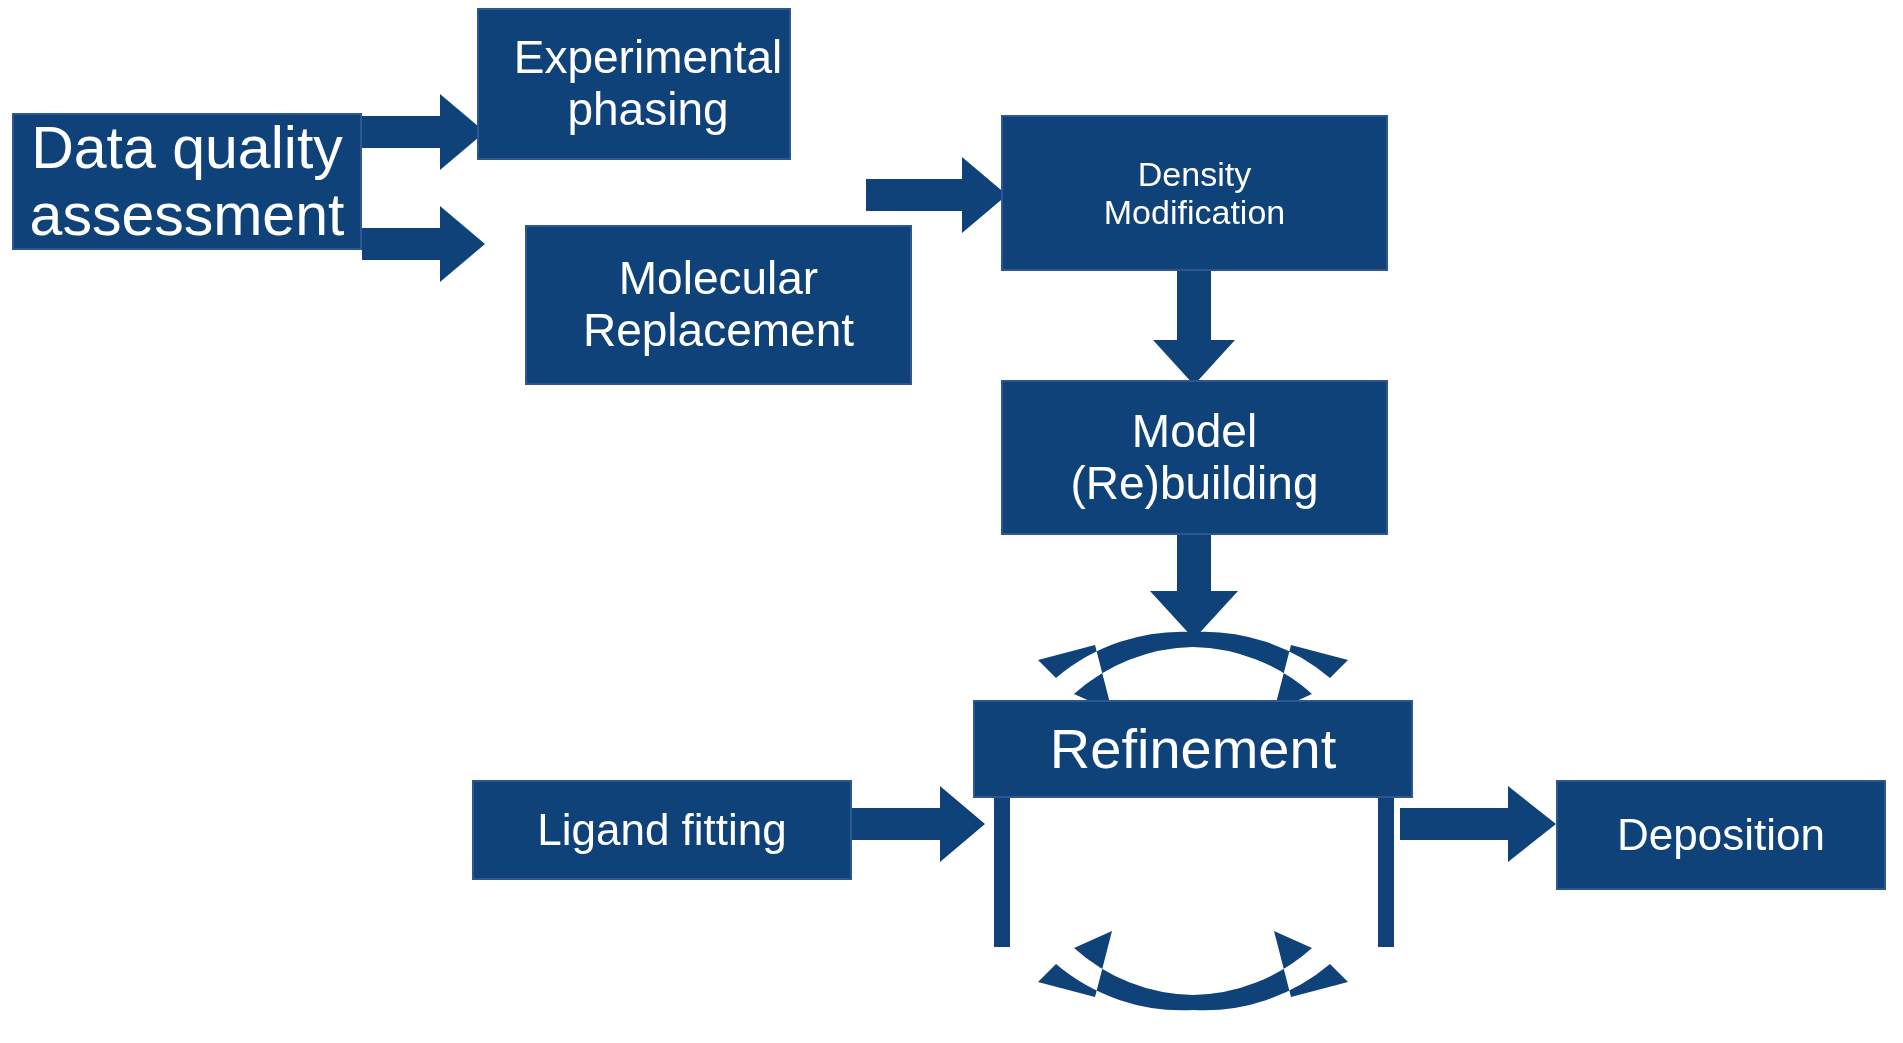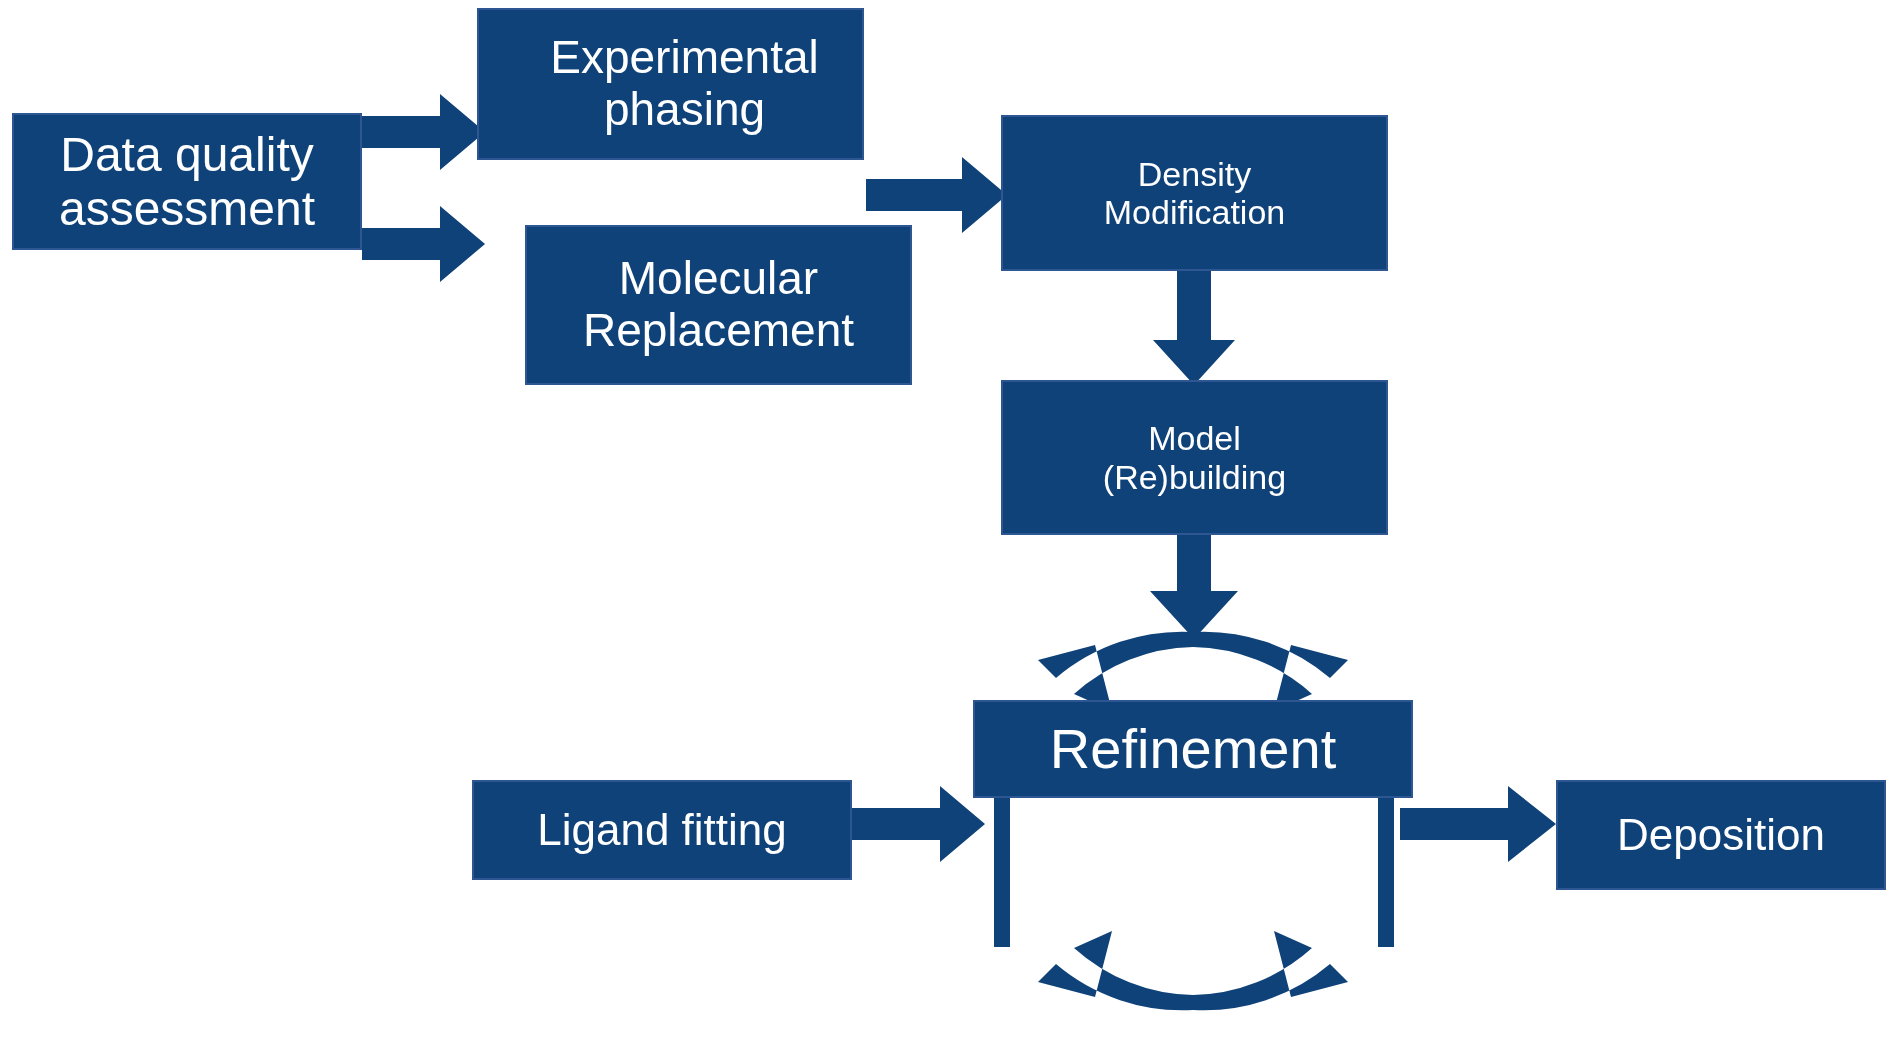--- a/index.html
+++ b/index.html
@@ -32,25 +32,25 @@
     white-space: pre-line;
     z-index: 5;
     user-select: none;
   }
   .node-label {
     display: block;
     width: 100%;
     white-space: pre-line;
   }
   
-  #n-dataquality   { left: 12px;   top: 113px; width: 350px; height: 137px; font-size: 48px; }
-  #n-expphasing    { left: 477px;  top: 8px;   width: 387px; height: 152px; font-size: 46px; padding-left: 28px; }
+  #n-dataquality   { left: 12px;   top: 113px; width: 350px; height: 137px; font-size: 59px; }
+  #n-expphasing    { left: 477px;  top: 8px;   width: 314px; height: 152px; font-size: 46px; padding-left: 28px; }
   #n-molrep        { left: 477px;  top: 225px; width: 387px; height: 160px; font-size: 46px; margin-left: 48px; }
   #n-densitymod    { left: 1001px; top: 115px; width: 387px; height: 156px; font-size: 34px; }
-  #n-modelbuild    { left: 1001px; top: 380px; width: 387px; height: 155px; font-size: 34px; }
+  #n-modelbuild    { left: 1001px; top: 380px; width: 387px; height: 155px; font-size: 46px; }
   #n-refinement    { left: 973px;  top: 700px; width: 440px; height: 98px;  font-size: 56px; }
   #n-validation    { left: 973px;  top: 848px; width: 440px; height: 99px;  font-size: 44px; }
   #n-ligandfitting { left: 472px;  top: 780px; width: 380px; height: 100px; font-size: 44px; }
   #n-deposition    { left: 1556px; top: 780px; width: 330px; height: 110px; font-size: 44px; justify-content: flex-end; }
 
   .arrow-layer {
     position: absolute;
     left: 0; top: 0;
     width: 1903px;
     height: 1043px;

